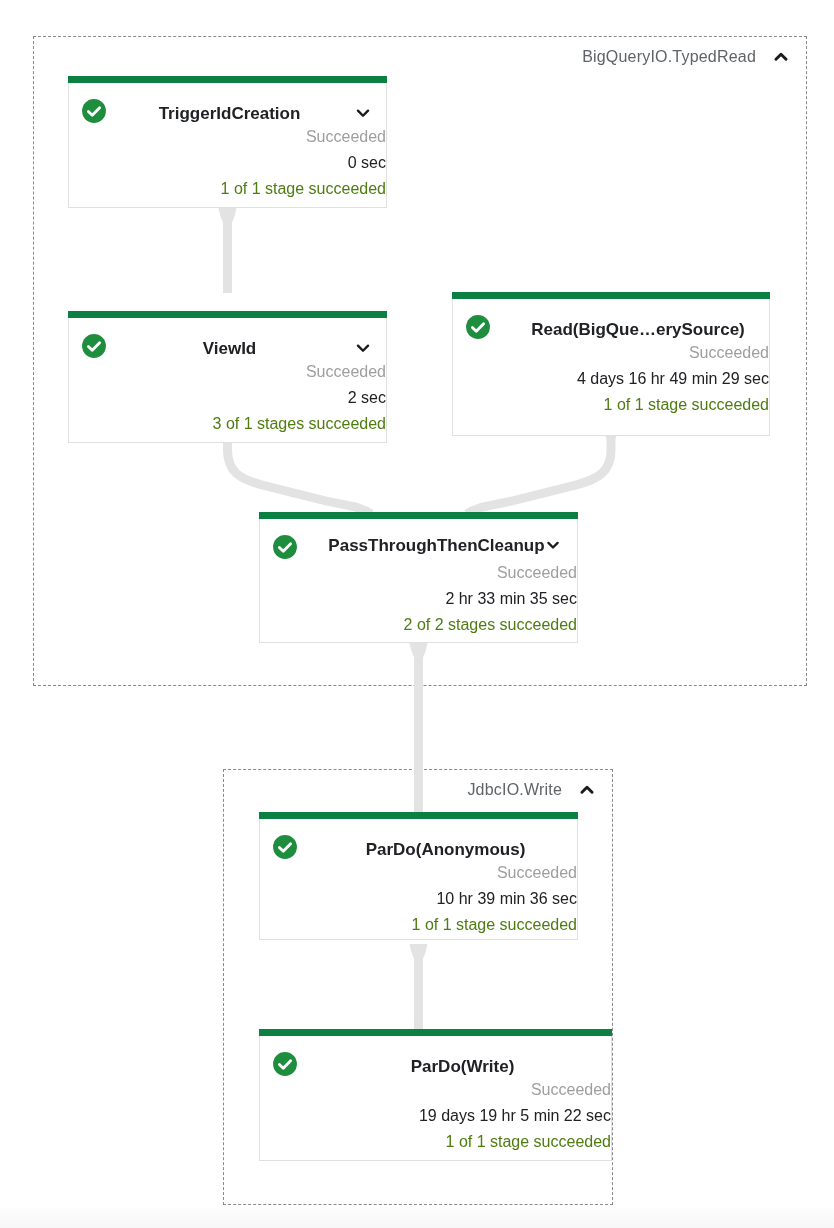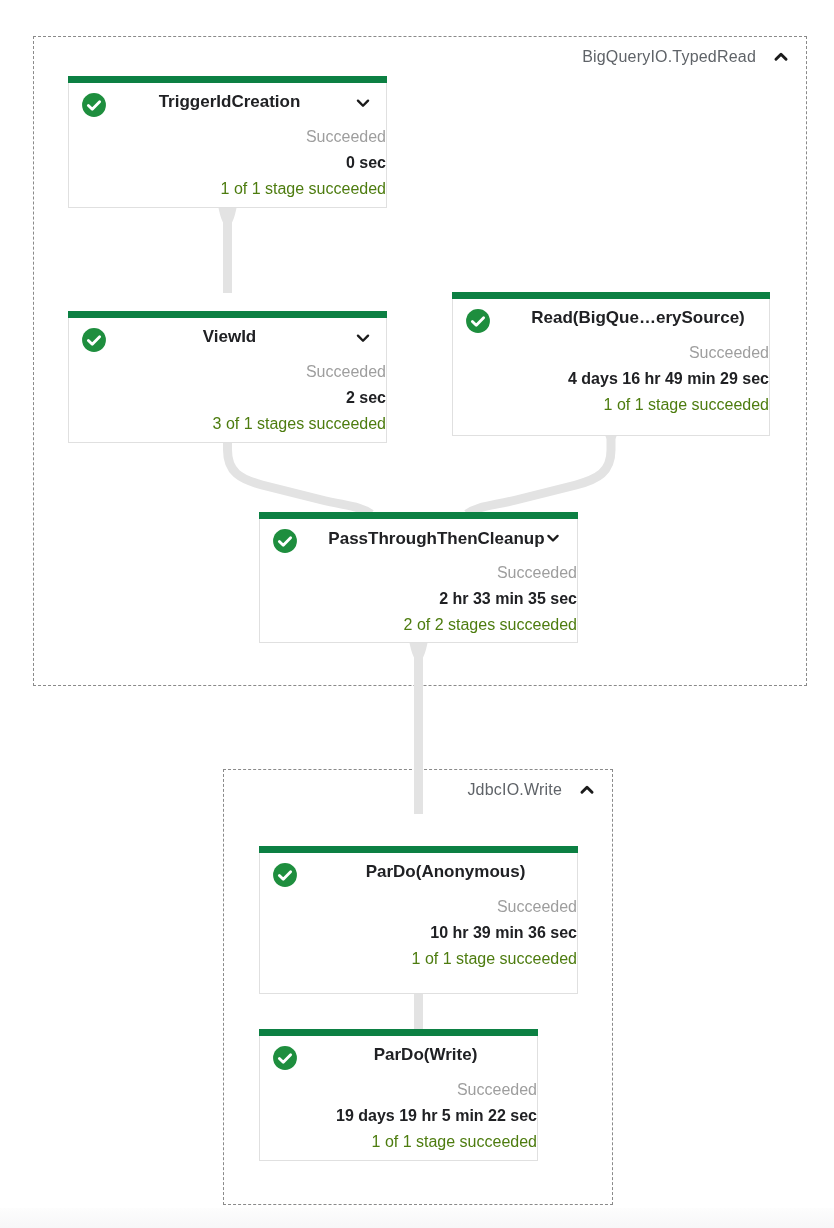--- a/index.html
+++ b/index.html
@@ -61,21 +61,21 @@
     z-index: 3;
     cursor: pointer;
   }
   .card .topbar {
     height: 7px;
     background: #0c8043;
     margin: 0 -1px;
   }
   .card .title-row {
     display: flex;
-    align-items: flex-start;
+    align-items: flex-end;
     padding: 0 12px;
     margin-top: 9px;
     height: 32px;
     gap: 28px;
   }
   .check-badge { flex: 0 0 auto; width: 26px; height: 26px; }
   .check-badge svg { display: block; }
   .card .title {
     flex: 1 1 auto;
     text-align: center;
@@ -90,30 +90,30 @@
     margin-left: -2px;
   }
   .chev-slot { flex: 0 0 auto; width: 22px; height: 22px; }
   .chev-slot svg { display: block; }
   .line {
     text-align: right;
     line-height: 26px;
     white-space: nowrap;
   }
   .status-line   { font-size: 16px; color: #9e9e9e; }
-  .duration-line { font-size: 16px; color: #202124; font-weight: bold; }
+  .duration-line { font-size: 16px; color: #202124; }
   .stages-line   { font-size: 16px; color: #4d7c0f; }
 
   
   #card-trigger { left: 68px;  top: 76px;   width: 319px; height: 132px; }
   #card-viewid  { left: 68px;  top: 292px;  width: 319px; height: 132px; margin-top: 19px; }
   #card-read    { left: 452px; top: 292px;  width: 318px; height: 144px; }
   #card-pass    { left: 259px; top: 512px;  width: 319px; height: 131px; }
-  #card-anon    { left: 259px; top: 812px;  width: 319px; height: 148px; margin-top: 34px; }
-  #card-write   { left: 259px; top: 1029px; width: 279px; height: 132px; }
+  #card-anon    { left: 259px; top: 812px;  width: 319px; height: 128px; }
+  #card-write   { left: 259px; top: 1029px; width: 353px; height: 132px; }
 
   #group-bq   { left: 33px;  top: 36px;  width: 774px; height: 650px; }
   #group-jdbc { left: 223px; top: 769px; width: 390px; height: 436px; }
 
   #bottom-strip {
     position: absolute;
     left: 0; bottom: 0;
     width: 834px; height: 20px;
     background: linear-gradient(to bottom, #fdfdfd, #f7f7f8);
     z-index: 0;

